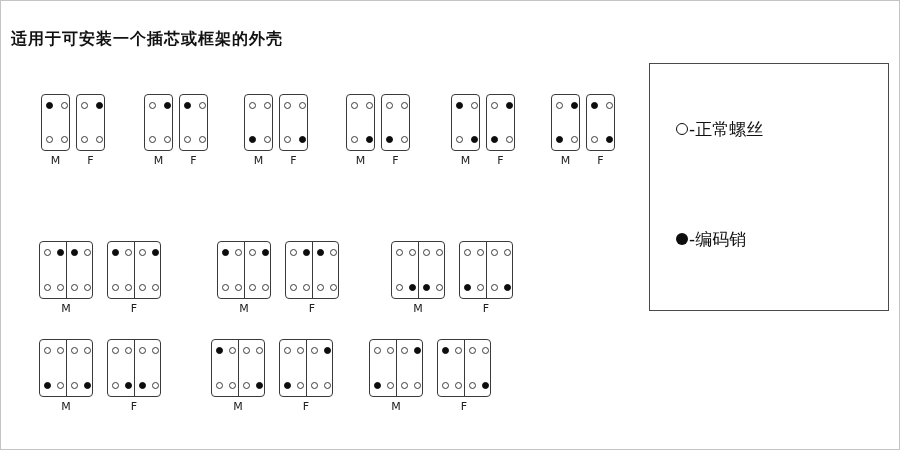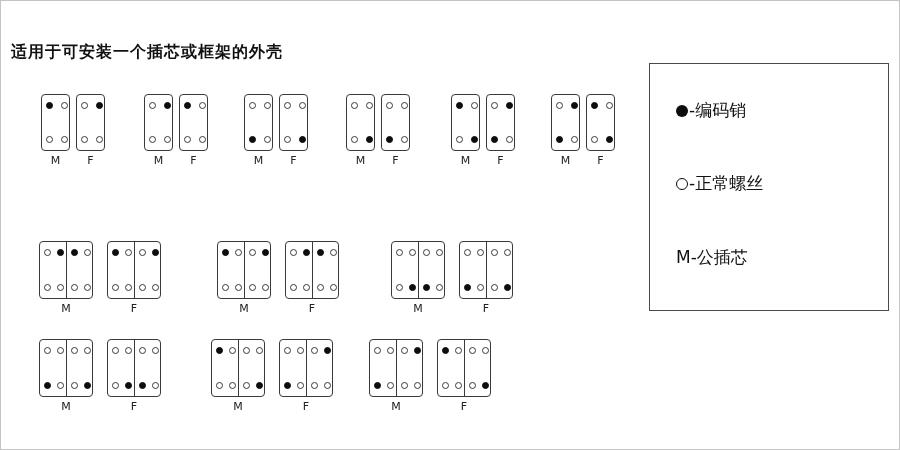--- a/index.html
+++ b/index.html
@@ -37,21 +37,21 @@
   .legend-row{display:flex;align-items:center;font-size:17px;color:#111;white-space:nowrap;}
   .sym{display:inline-block;width:12px;height:12px;border-radius:50%;box-sizing:border-box;margin-right:1px;flex:0 0 auto;}
   .sym.filled{background:#0d0d0d;}
   .sym.open{border:1.7px solid #0d0d0d;background:#fff;}
 </style>
 </head>
 <body>
 
 <div class="page">
 
-  <div class="section-title" style="left:10px;top:41px;">适用于可安装一个插芯或框架的外壳</div>
+  <div class="section-title" style="left:10px;top:28px;">适用于可安装一个插芯或框架的外壳</div>
 
 
   <div>
       <div class="unit" style="left: 40px; top: 93px; width: 29px; height: 57px;">
         <span class="dot pin" style="left: 3.5px; top: 6.5px;"></span>
         <span class="dot" style="left: 18.5px; top: 6.5px;"></span>
         <span class="dot" style="left: 3.5px; top: 40.5px;"></span>
         <span class="dot" style="left: 18.5px; top: 40.5px;"></span>
       </div>
       <div class="unit-label" style="left: 40px; top: 153px; width: 29px;">M</div>
@@ -272,26 +272,23 @@
         <span class="dot" style="left: 16.5px; top: 41.5px;"></span>
         <span class="dot" style="left: 30.5px; top: 6.5px;"></span>
         <span class="dot" style="left: 43.5px; top: 6.5px;"></span>
         <span class="dot" style="left: 30.5px; top: 41.5px;"></span>
         <span class="dot pin" style="left: 43.5px; top: 41.5px;"></span>
       </div>
       <div class="unit-label" style="left: 436px; top: 399px; width: 54px;">F</div>
     </div>
 
   <div class="legend">
-    <div class="legend-row">
-      <span class="sym filled"></span>
-      <span>-编码销</span>
-    </div>
     <div class="legend-row">
       <span class="sym open"></span>
       <span>-正常螺丝</span>
     </div>
     <div class="legend-row">
-      <span>M-公插芯</span>
+      <span class="sym filled"></span>
+      <span>-编码销</span>
     </div>
   </div>
 
 </div>
 
 </body></html>

